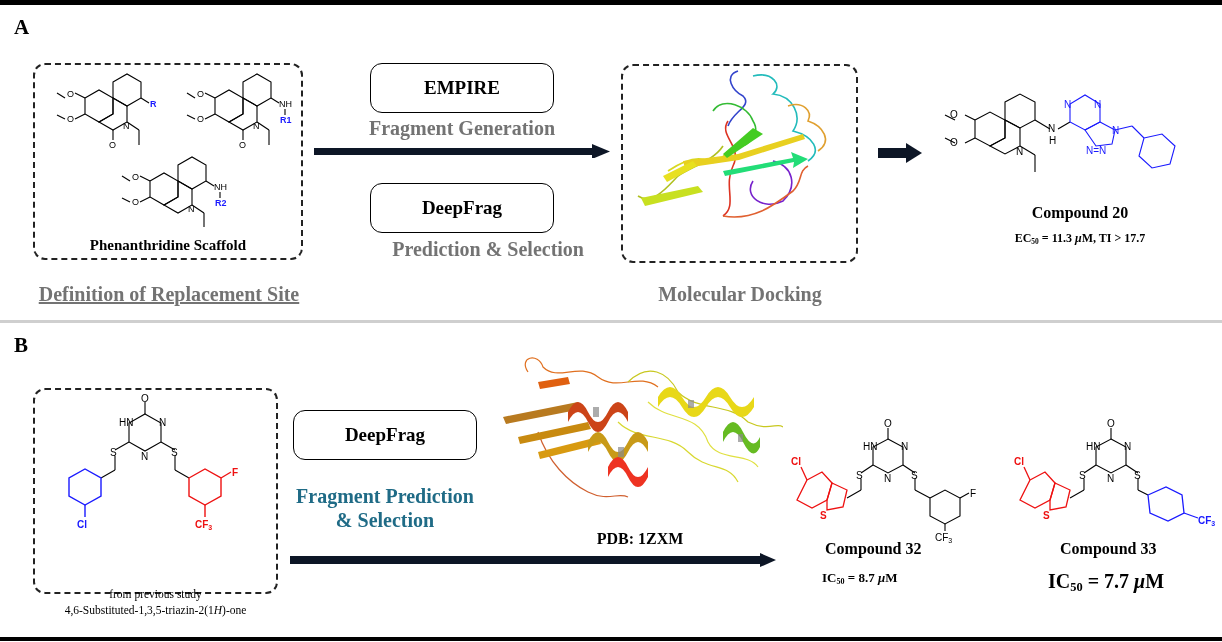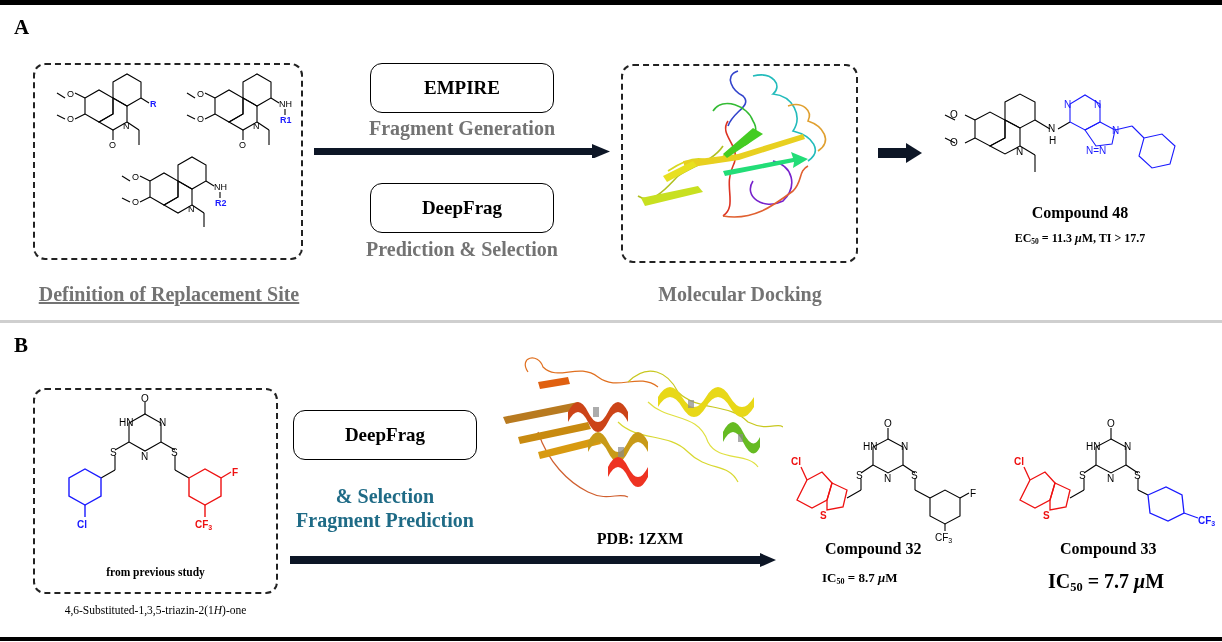--- a/index.html
+++ b/index.html
@@ -91,36 +91,37 @@
       <text x="244" y="42">NH</text>
       <text x="245" y="58" fill="#1a1aff" font-weight="bold">R1</text>
 
       <text x="97" y="115">O</text>
         <text x="97" y="140">O</text>
       <text x="153" y="147">N</text>
       <text x="179" y="125">NH</text>
       <text x="180" y="141" fill="#1a1aff" font-weight="bold">R2</text>
     </g>
   </svg>
+  <div class="abs bold center" style="left:0;top:172px;width:266px;font-size:15px;">Phenanthridine Scaffold</div>
 </div>
 
 <div class="abs green center" style="left:10px;top:283px;width:318px;font-size:20px;text-decoration:underline;">Definition of Replacement Site</div>
 
 <div class="abs tool-box" style="left:370px;top:63px;width:184px;height:50px;">EMPIRE</div>
 <div class="abs green center" style="left:340px;top:117px;width:244px;font-size:20px;">Fragment Generation</div>
 
 <div class="abs" style="left:314px;top:144px;width:296px;height:14px;">
   <svg width="296" height="14">
       <rect x="0" y="4" width="280" height="7" fill="#0d1626"></rect>
       <polygon points="278,0 296,7.5 278,15" fill="#0d1626"></polygon>
     </svg>
 </div>
 
 <div class="abs tool-box" style="left:370px;top:183px;width:184px;height:50px;">DeepFrag</div>
-<div class="abs green center" style="left:340px;top:238px;width:244px;font-size:20px;">Prediction &amp; Selection</div>
+<div class="abs green center" style="left:340px;top:238px;width:244px;font-size:20px;text-align:right;">Prediction &amp; Selection</div>
 
 <div class="abs dash-box" style="left:621px;top:64px;width:237px;height:199px;">
   <svg width="233" height="160" viewBox="0 0 233 160" style="position:absolute;left:0;top:0;">
     <g fill="none" stroke-width="1.6">
       <path d="M115,5 C100,10 110,25 120,30 C130,40 110,45 105,60" stroke="#3344cc"></path>
       <path d="M130,10 C150,5 160,20 150,28 C170,30 180,50 170,65 C190,70 200,85 185,95" stroke="#22bbbb"></path>
       <path d="M165,40 C180,35 190,45 185,55 C200,60 210,75 195,85" stroke="#e0a030"></path>
       <path d="M105,55 C95,70 120,80 110,100 C100,120 115,140 100,150" stroke="#dd3322"></path>
       <path d="M150,95 C170,100 175,120 160,135 C140,145 120,130 130,115" stroke="#7722cc"></path>
       <path d="M100,150 C130,155 150,140 170,125 C180,115 175,105 185,100" stroke="#e06030"></path>
@@ -172,21 +173,21 @@
       <text x="118" y="52">N</text>
       <text x="119" y="64">H</text>
   </g>
   <g font-size="10" fill="#1a1aff">
     <text x="134" y="28">N</text>
       <text x="164" y="28">N</text>
     <text x="182" y="54">N</text>
       <text x="156" y="74">N=N</text>
   </g>
 </svg>
-<div class="abs bold center" style="left:980px;top:204px;width:200px;font-size:16px;">Compound 48</div>
+<div class="abs bold center" style="left:980px;top:204px;width:200px;font-size:16px;">Compound 20</div>
 <div class="abs bold center" style="left:940px;top:231px;width:280px;font-size:12px;"><span>EC</span><sub>50</sub><span> = 11.3 </span><i>μ</i><span>M, TI &gt; 17.7</span></div>
 
 <div class="abs panel-letter" style="left:14px;top:333px;">B</div>
 
 <div class="abs dash-box" style="left:33px;top:388px;width:245px;height:206px;">
   <svg width="241" height="160" viewBox="0 0 241 160" style="position:absolute;left:0;top:0;">
     <g stroke="#000" stroke-width="1.1" fill="none">
       <line x1="110" y1="12" x2="110" y2="24"></line>
       <polygon points="110,24 126,33 126,52 110,61 94,52 94,33"></polygon>
       <line x1="94" y1="52" x2="80" y2="60"></line>
@@ -207,27 +208,27 @@
         <text x="124" y="36">N</text>
       <text x="106" y="70">N</text>
         <text x="75" y="66">S</text>
         <text x="136" y="66">S</text>
     </g>
     <text x="42" y="138" font-size="10" font-weight="bold" fill="#1a1aff">Cl</text>
     <text x="197" y="86" font-size="10" font-weight="bold" fill="#ee1111">F</text>
     <text x="160" y="138" font-size="10" font-weight="bold" fill="#ee1111">CF<tspan font-size="7" dy="2">3</tspan></text>
   </svg>
   <div class="abs center" style="left:0;top:166px;width:241px;font-size:11.5px;font-weight:normal;margin-top:48px;"><span>4,6-Substituted-1,3,5-triazin-2(1</span><i>H</i><span>)-one</span></div>
-  <div class="abs center" style="left:0;top:176px;width:241px;font-size:11.5px;font-weight:bold;">from previous study</div>
+  <div class="abs center" style="left:0;top:198px;width:241px;font-size:11.5px;font-weight:normal;">from previous study</div>
 </div>
 
 <div class="abs tool-box" style="left:293px;top:410px;width:184px;height:50px;">DeepFrag</div>
 <div class="abs teal center" style="left:280px;top:484px;width:210px;font-size:20px;line-height:24px;">
+  <div>Fragment Prediction</div>
   <div>&amp; Selection</div>
-  <div>Fragment Prediction</div>
 </div>
 
 <svg class="abs" style="left:498px;top:352px;" width="285" height="160" viewBox="0 0 285 160">
   <g fill="none" stroke-width="1.2">
     <path d="M30,20 C20,5 40,0 45,15 C60,30 80,10 100,25 C120,40 140,20 160,35" stroke="#e07020"></path>
     <path d="M130,30 C150,10 170,20 180,40 C200,60 230,50 250,70 C270,80 280,70 285,75" stroke="#c8c820"></path>
     <path d="M120,70 C140,90 170,80 190,100 C210,120 230,110 240,130" stroke="#d8d830"></path>
     <path d="M40,80 C50,110 70,130 90,140 C110,150 120,140 130,145" stroke="#d06030"></path>
     <path d="M150,50 C170,70 200,60 210,90 C220,110 250,100 260,115" stroke="#e0e040"></path>
   </g>

